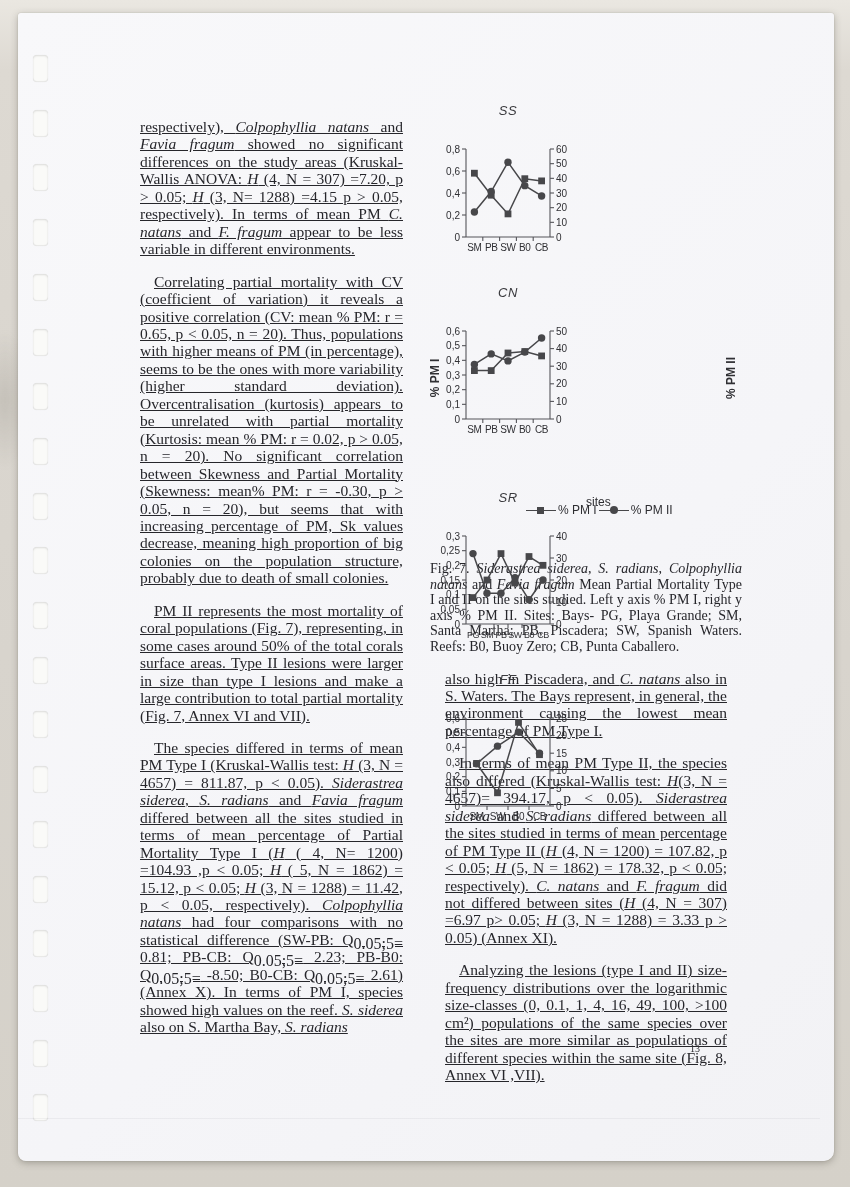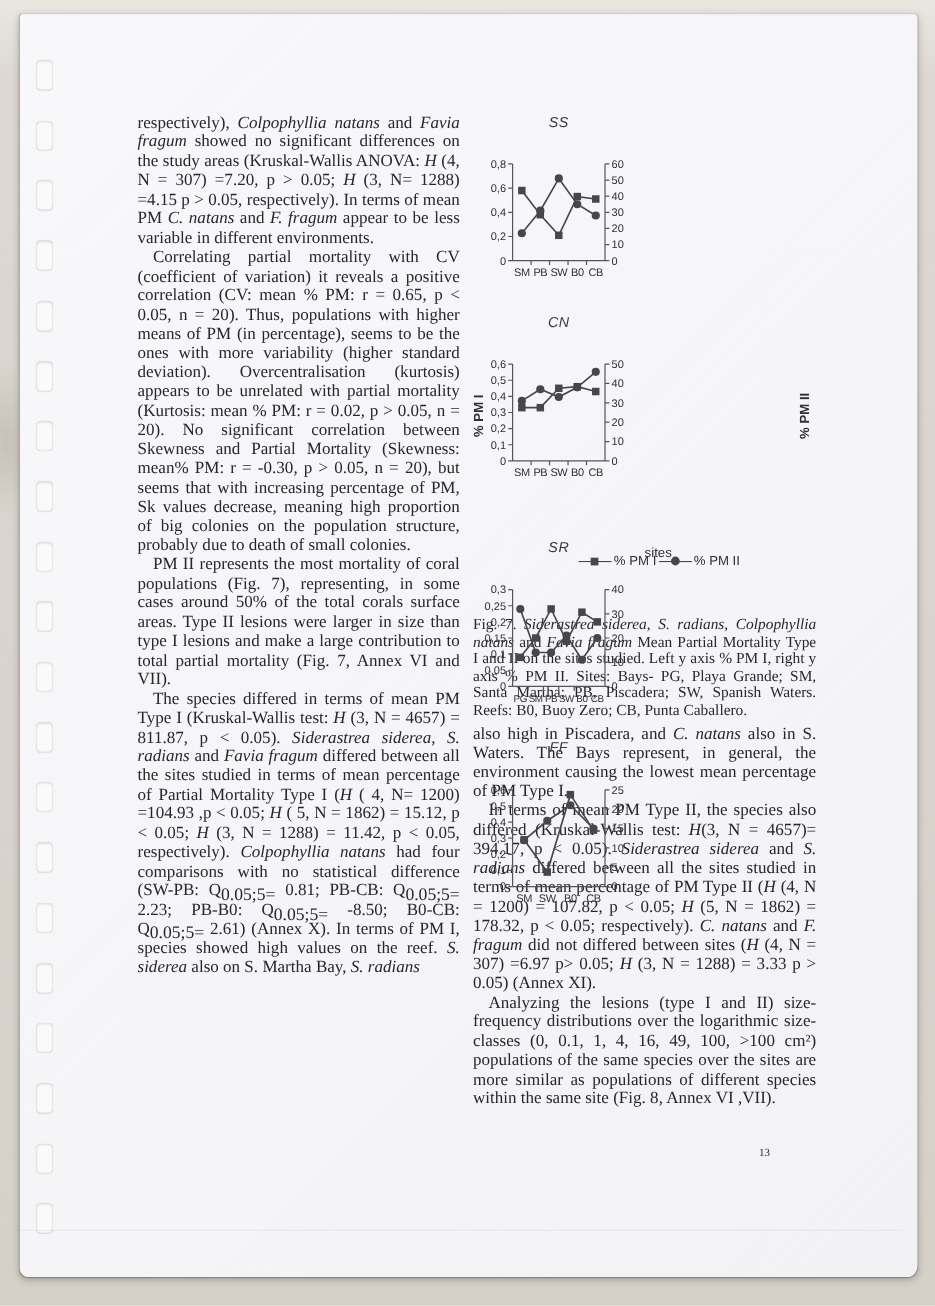--- a/index.html
+++ b/index.html
@@ -15,21 +15,21 @@
     background:linear-gradient(135deg,#f8f8fa 0%,#f5f5f8 60%,#f2f2f5 100%);
     border-radius:3px 3px 10px 8px;
     box-shadow:0 2px 7px rgba(80,75,65,.38), 0 0 1px rgba(60,55,45,.4);
   }
   .page::after{content:'';position:absolute;left:0;right:14px;bottom:42px;height:1px;background:rgba(60,60,80,.06);}
   .hole{position:absolute;left:15px;width:15px;height:27px;border-radius:4px;background:#fafaf8;
     box-shadow:inset 0 1px 2px rgba(0,0,0,.12), inset 0 -1px 1px rgba(0,0,0,.07), 0 0 1px rgba(0,0,0,.10);}
   
   .col-left{position:absolute;left:107px;top:90px;width:293px;}
   .col-right{position:absolute;left:412px;top:90px;width:312px;}
-  .para{margin:0;text-align:justify;font-size:15.5px;line-height:17.45px;color:#26262b;text-indent:14px;}
+  .para{margin:15px;text-align:justify;font-size:15.5px;line-height:17.45px;color:#26262b;text-indent:14px;text-decoration:underline;}
   .para.noindent{text-indent:0;}
   sub{font-size:16px;line-height:0;}
   
   .figure{position:relative;width:312px;height:447px;}
   .chart-row{display:flex;flex-direction:column;}
   .chart-row.second{margin-top:23px;}
   .chart-cell{width:156px;}
   .chart-title{height:16px;margin-bottom:16px;text-align:center;
     font:italic 13px "Liberation Sans", sans-serif;color:#3a3a3e;letter-spacing:.5px;}
   .chart-svg{display:block;}

